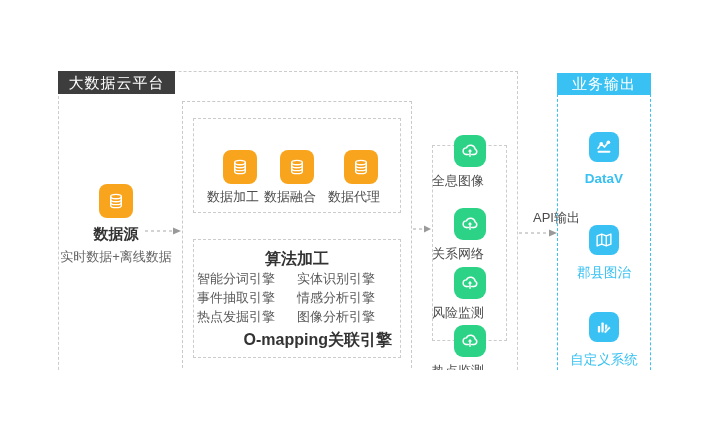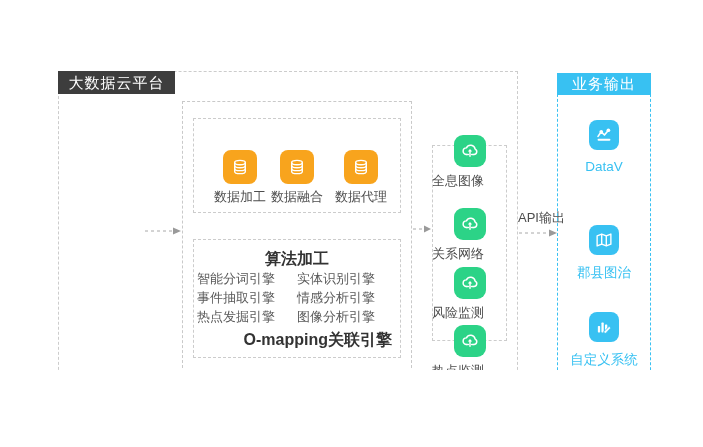--- a/index.html
+++ b/index.html
@@ -27,50 +27,62 @@
 
   .tile{border-radius:8px;display:flex;align-items:center;justify-content:center;margin:0 auto;}
   .tile-orange{background:#F8A41D;width:34px;height:34px;}
   .tile-green{background:#2CD387;width:32px;height:32px;border-radius:9px;}
   .tile-blue{background:#38C1F2;width:30px;height:30px;border-radius:8px;}
 
   .ds-group{position:absolute;left:56px;top:184px;width:120px;text-align:center;}
   .ds-label{margin-top:7px;font-size:15px;font-weight:bold;color:#333;}
   .ds-sub{margin-top:4px;font-size:13px;color:#666;white-space:nowrap;}
 
-  .db-item{position:absolute;top:150px;width:66px;text-align:center;}
+  .db-item{position:absolute;top:150px;width:66px;}
   .db-item .lbl{margin-top:4px;font-size:13px;color:#4d4d4d;white-space:nowrap;}
   .db-item-1{left:207px;}.db-item-2{left:264px;}.db-item-3{left:328px;}
 
   .engine-grid{position:absolute;left:197px;top:272px;width:200px;display:grid;
     grid-template-columns:1fr 1fr;row-gap:5px;}
   .engine-grid span{display:block;font-size:13px;color:#595959;line-height:14px;white-space:nowrap;}
   .algo-footer{position:absolute;left:184px;top:330px;width:208px;text-align:right;
     font-size:16px;font-weight:bold;color:#333;white-space:nowrap;}
 
   .cloud-item{position:absolute;left:432px;width:76px;}
   .cloud-item .lbl{margin-top:5px;font-size:13px;color:#4d4d4d;white-space:nowrap;}
   .cloud-1{top:135px;}.cloud-2{top:208px;}.cloud-3{top:267px;}.cloud-4{top:325px;}
 
-  .api-label{position:absolute;left:518px;top:209px;width:62px;font-size:13px;color:#4d4d4d;white-space:nowrap;}
+  .api-label{position:absolute;left:518px;top:209px;width:62px;font-size:13px;color:#4d4d4d;white-space:nowrap;text-align:right;}
 
   .biz-item{position:absolute;left:557px;width:94px;text-align:center;}
   .biz-item .lbl{margin-top:9px;font-size:13.5px;color:#38C1F2;white-space:nowrap;}
-  .biz-1{top:120px;}.biz-2{top:225px;}.biz-3{top:312px;}
+  .biz-1{top:132px;font-weight:bold;}.biz-2{top:225px;}.biz-3{top:312px;}
 
   .arrow{position:absolute;}
 </style>
 </head>
 <body>
 
 <div class="canvas">
 
   <div class="dbox outer-box"></div>
   <div class="platform-tab">大数据云平台</div>
 
+  <div class="ds-group">
+    <div class="tile tile-orange">
+      <svg width="22" height="22" viewBox="0 0 24 24" fill="none" stroke="#fff" stroke-width="1.5">
+        <ellipse cx="12" cy="7.2" rx="5.8" ry="2.4"></ellipse>
+        <path d="M6.2 7.2 V16.8 C6.2 18.1 8.8 19.2 12 19.2 C15.2 19.2 17.8 18.1 17.8 16.8 V7.2"></path>
+        <path d="M6.2 10.4 C6.2 11.7 8.8 12.8 12 12.8 C15.2 12.8 17.8 11.7 17.8 10.4"></path>
+        <path d="M6.2 13.6 C6.2 14.9 8.8 16 12 16 C15.2 16 17.8 14.9 17.8 13.6"></path>
+      </svg>
+    </div>
+    <div class="ds-label">数据源</div>
+    <div class="ds-sub">实时数据+离线数据</div>
+  </div>
 
   <svg class="arrow" style="left:145px;top:225px;" width="37" height="12">
     <line x1="0" y1="6" x2="28" y2="6" stroke="#a8a8a8" stroke-width="1" stroke-dasharray="3,3"></line>
     <polygon points="28,2.5 36,6 28,9.5" fill="#9a9a9a"></polygon>
   </svg>
 
   <div class="dbox middle-box"></div>
 
   <div class="dbox process-box"></div>
 

